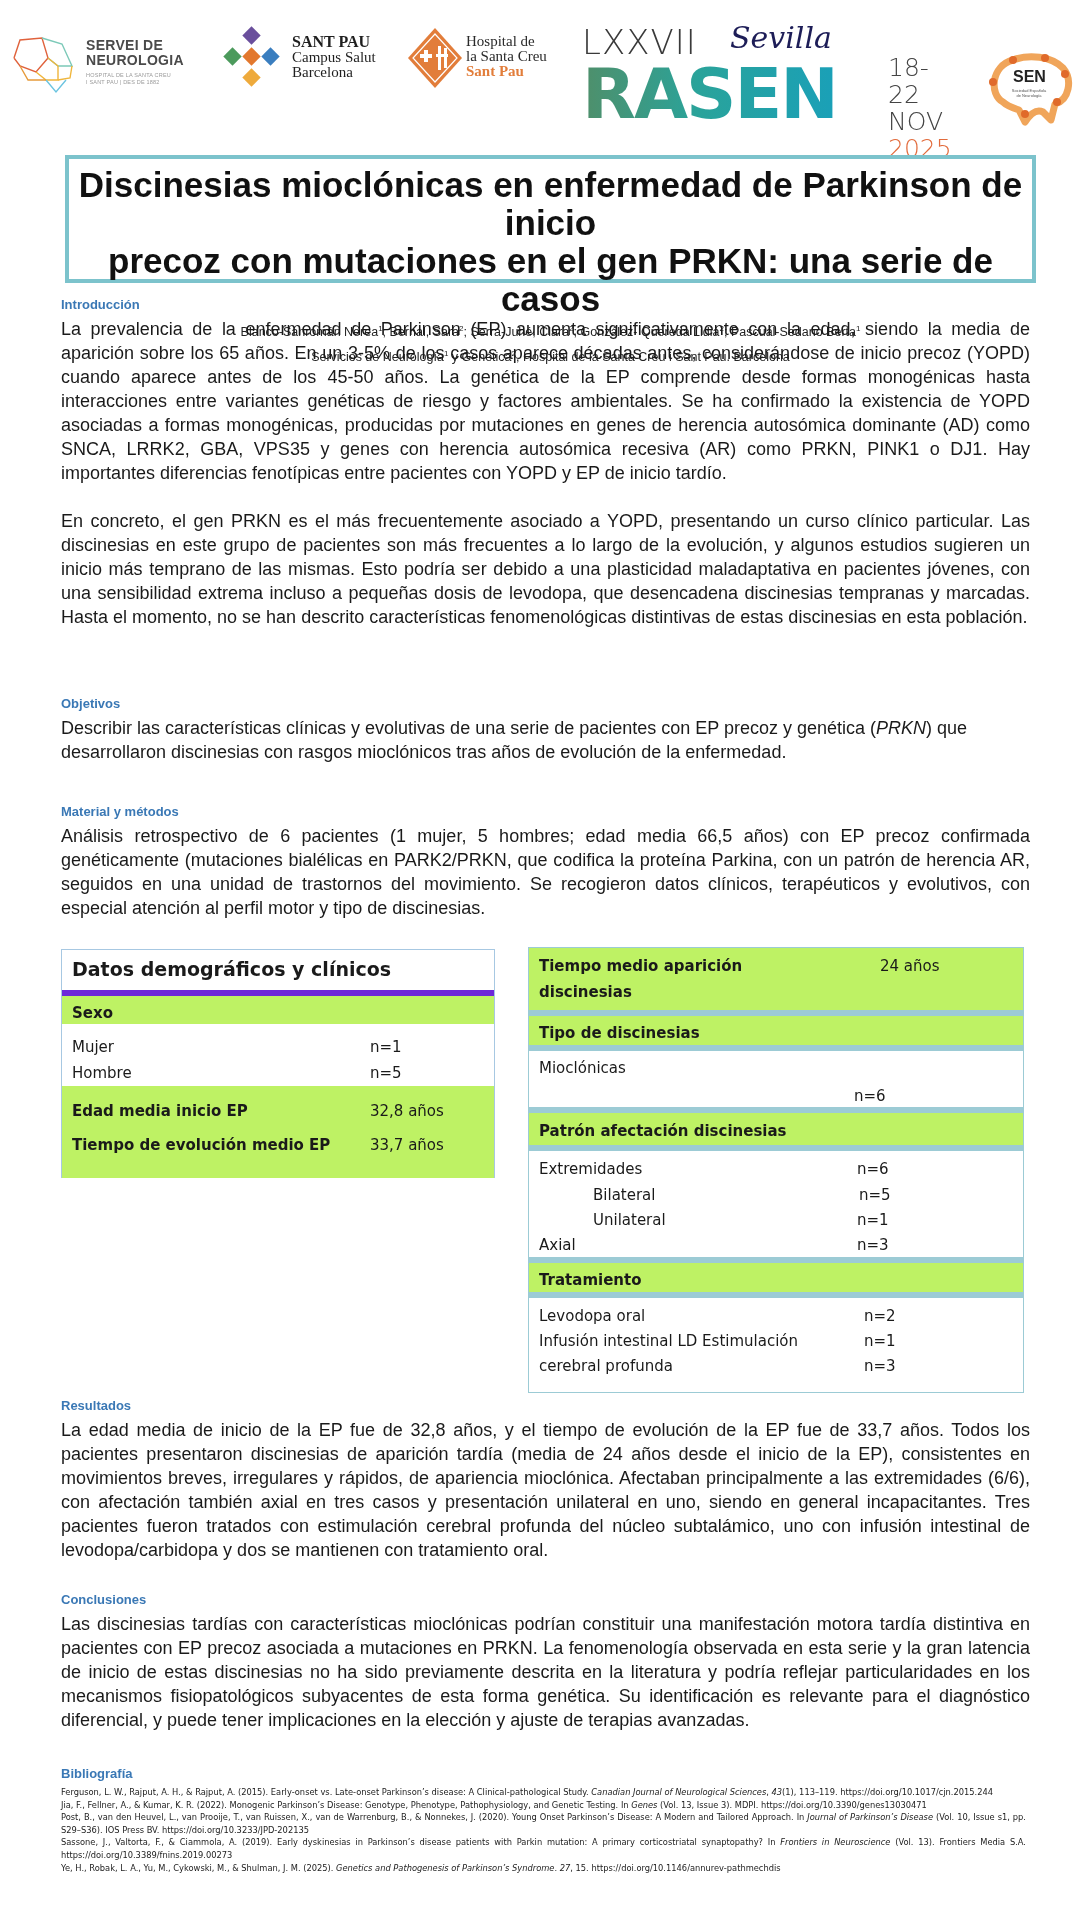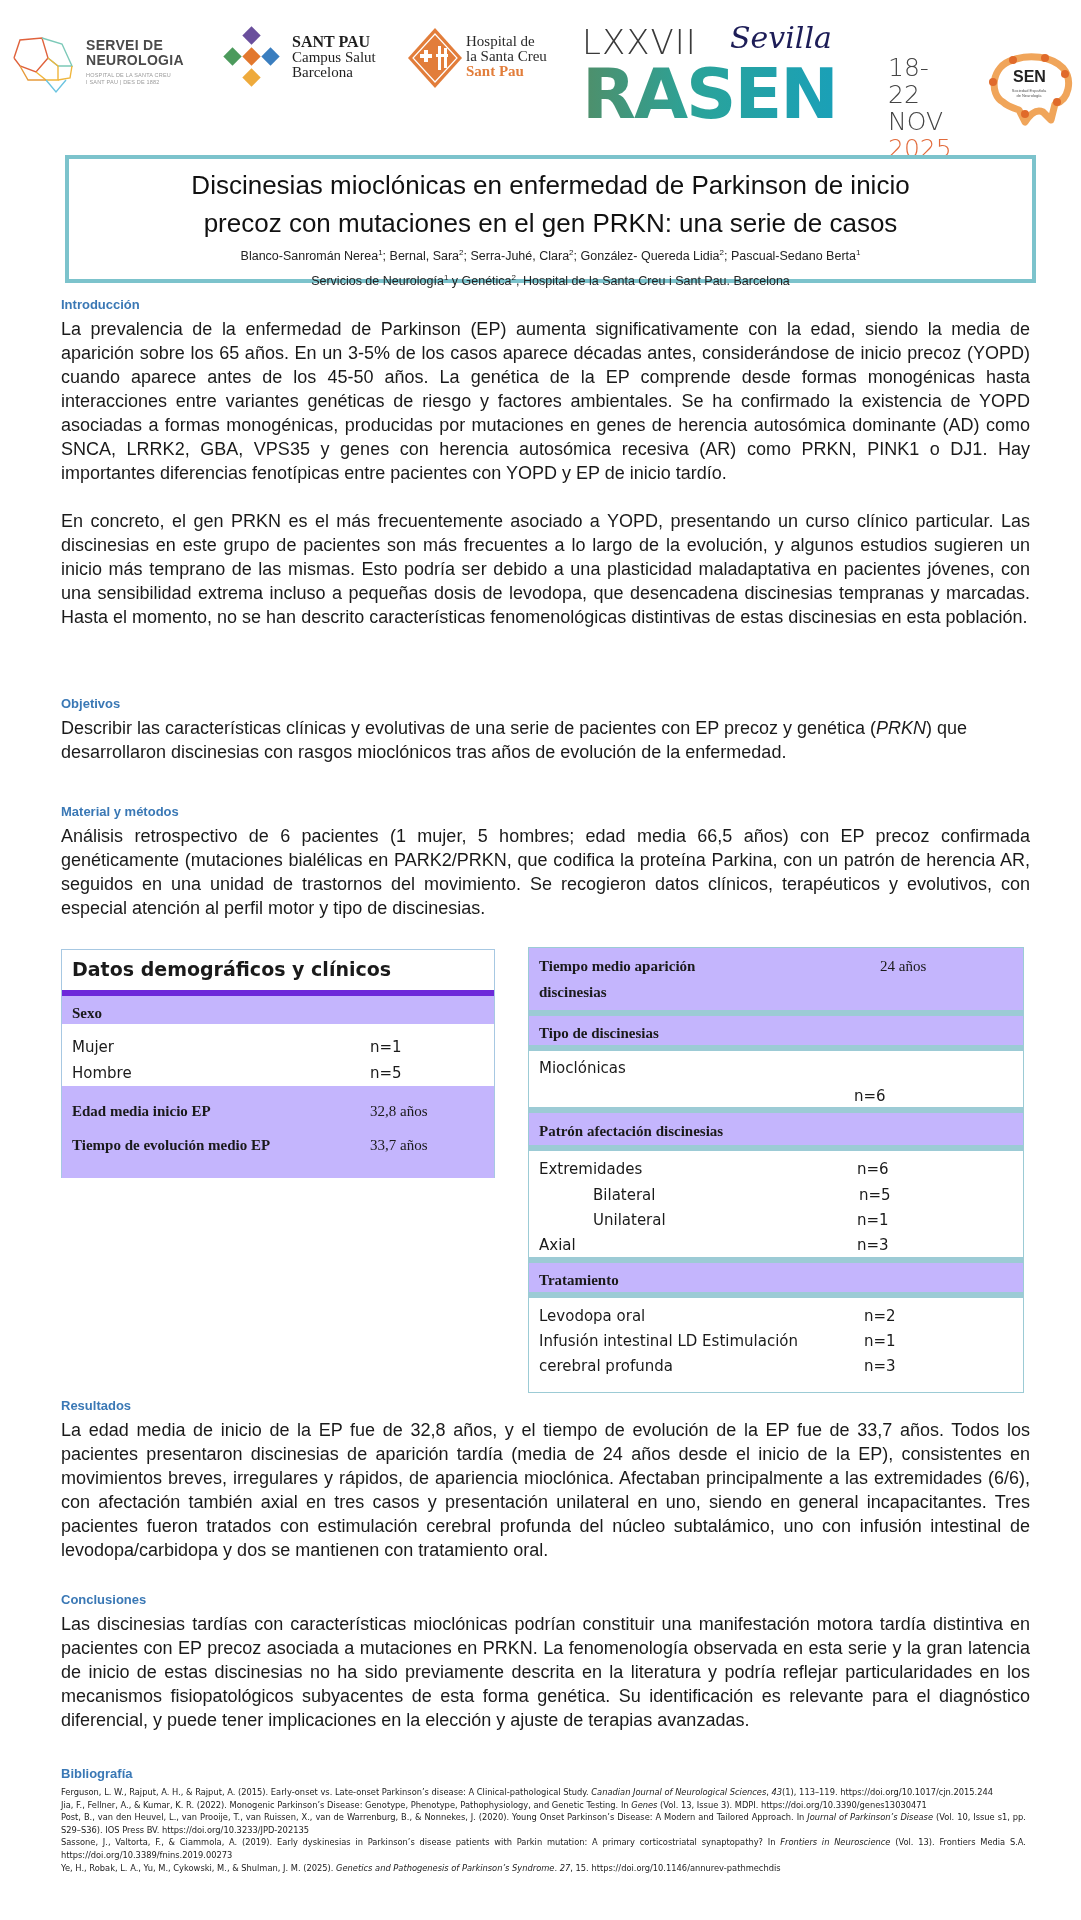--- a/index.html
+++ b/index.html
@@ -27,35 +27,35 @@
                  background: linear-gradient(90deg, #4f8f6a 0%, #2aa39a 45%, #1aa0b8 100%); -webkit-background-clip: text; background-clip: text; color: transparent; font-family: "DejaVu Sans", sans-serif; }
   .rasen .sevilla { position: absolute; left: 150px; top: 0px; font-family: "DejaVu Serif", serif; font-style: italic; font-size: 30px; color: #1d1d57; }
   .rasen .dates { position: absolute; left: 308px; top: 34px; font-size: 25px; line-height: 27px; color: #444; font-family: "DejaVu Sans", sans-serif; font-weight: 200; }
   .rasen .dates .yr { color: #e26b3c; }
   .sen { left: 985px; top: 50px; width: 90px; height: 82px; }
   .sen .t { position: absolute; left: 28px; top: 18px; font-size: 16px; font-weight: bold; color: #222; }
   .sen .s { position: absolute; left: 24px; top: 38px; font-size: 4px; color: #555; width: 40px; text-align: center; line-height: 5px; }
 
   
   .titlebox { position: absolute; left: 65px; top: 155px; width: 971px; height: 128px; border: 4px solid #7cc3cc; text-align: center; }
-  .titlebox h1 { font-family: "Liberation Sans", sans-serif; font-weight: normal; font-size: 26px; line-height: 38px; margin-top: 7px; color: #111; }
+  .titlebox h1 { font-family: "Liberation Sans", sans-serif; font-weight: bold; font-size: 35px; line-height: 38px; margin-top: 7px; color: #111; }
   .titlebox .authors, .titlebox .aff { font-family: "Liberation Sans", sans-serif; font-size: 12.5px; line-height: 22px; color: #222; }
   .titlebox sup { font-size: 8px; }
 
   
   .section { position: absolute; left: 61px; width: 969px; }
   .sec-title { font-family: "Liberation Sans", sans-serif; font-size: 13px; font-weight: bold; color: #3a78b5; line-height: 24px; }
   .para { font-family: "Liberation Sans", sans-serif; font-size: 18px; line-height: 24px; text-align: justify; color: #1a1a1a; }
   .para + .para { margin-top: 24px; }
 
   
   .tbl { position: absolute; border: 1px solid #a7c8e2; font-family: "DejaVu Sans", sans-serif; }
   .tbl .row { position: relative; border-top: 6px solid #6d28d9; padding: 0 10px; }
   .tbl .row:first-child { border-top: none; }
-  .tbl .shaded { background: #c4b5fd; font-family: Liberation Serif, serif; }
+  .tbl .shaded { background: #bef264; }
   .tbl .head { font-weight: bold; font-size: 15px; }
   .tbl .big { font-size: 19px; font-weight: bold; }
   .tbl .cell { font-size: 15px; line-height: 26px; }
   .tbl .lbl { position: absolute; left: 10px; }
   .tbl .val { position: absolute; }
   .tbl.t2 { border-color: #9ccbd5; }
   .tbl.t2 .row { border-top-color: #9ccbd5; }
 
   
   .bib { font-family: "DejaVu Sans", sans-serif; font-size: 8.3px; line-height: 12.6px; color: #222; text-align: justify; }

